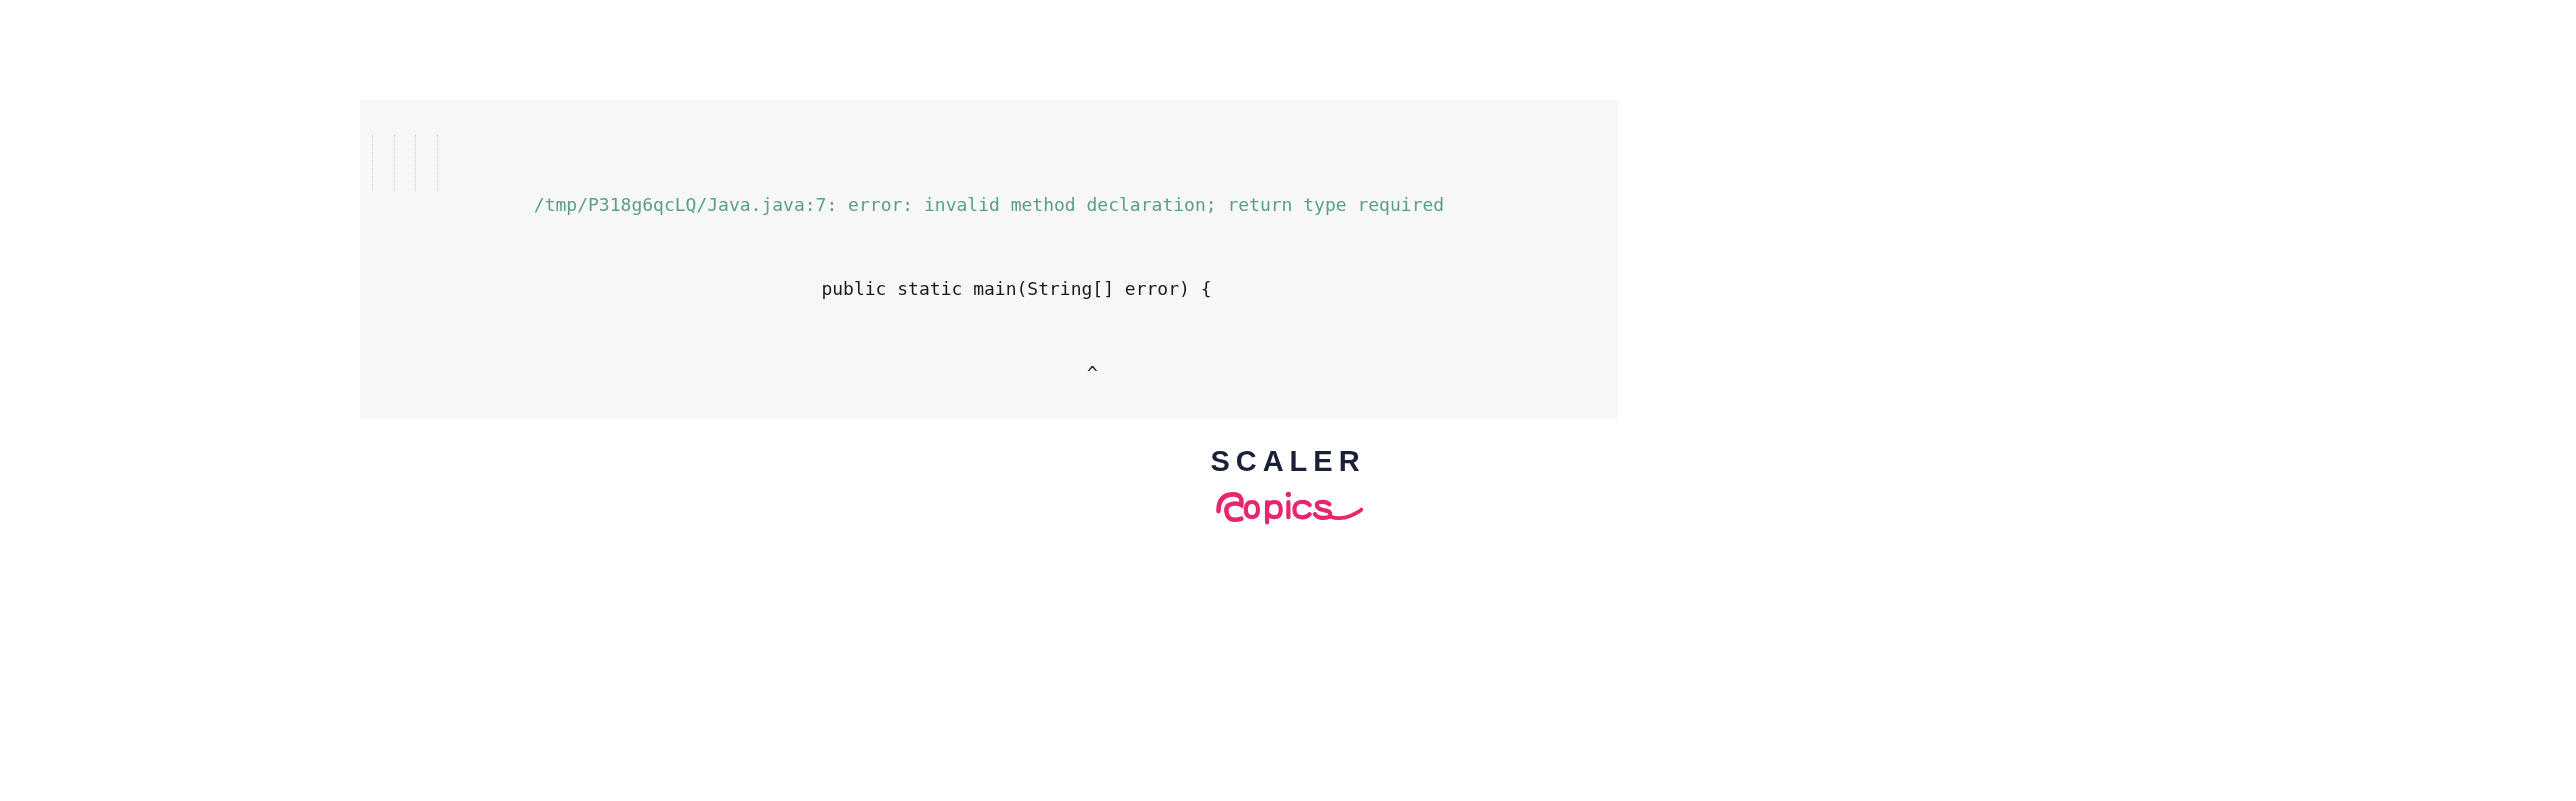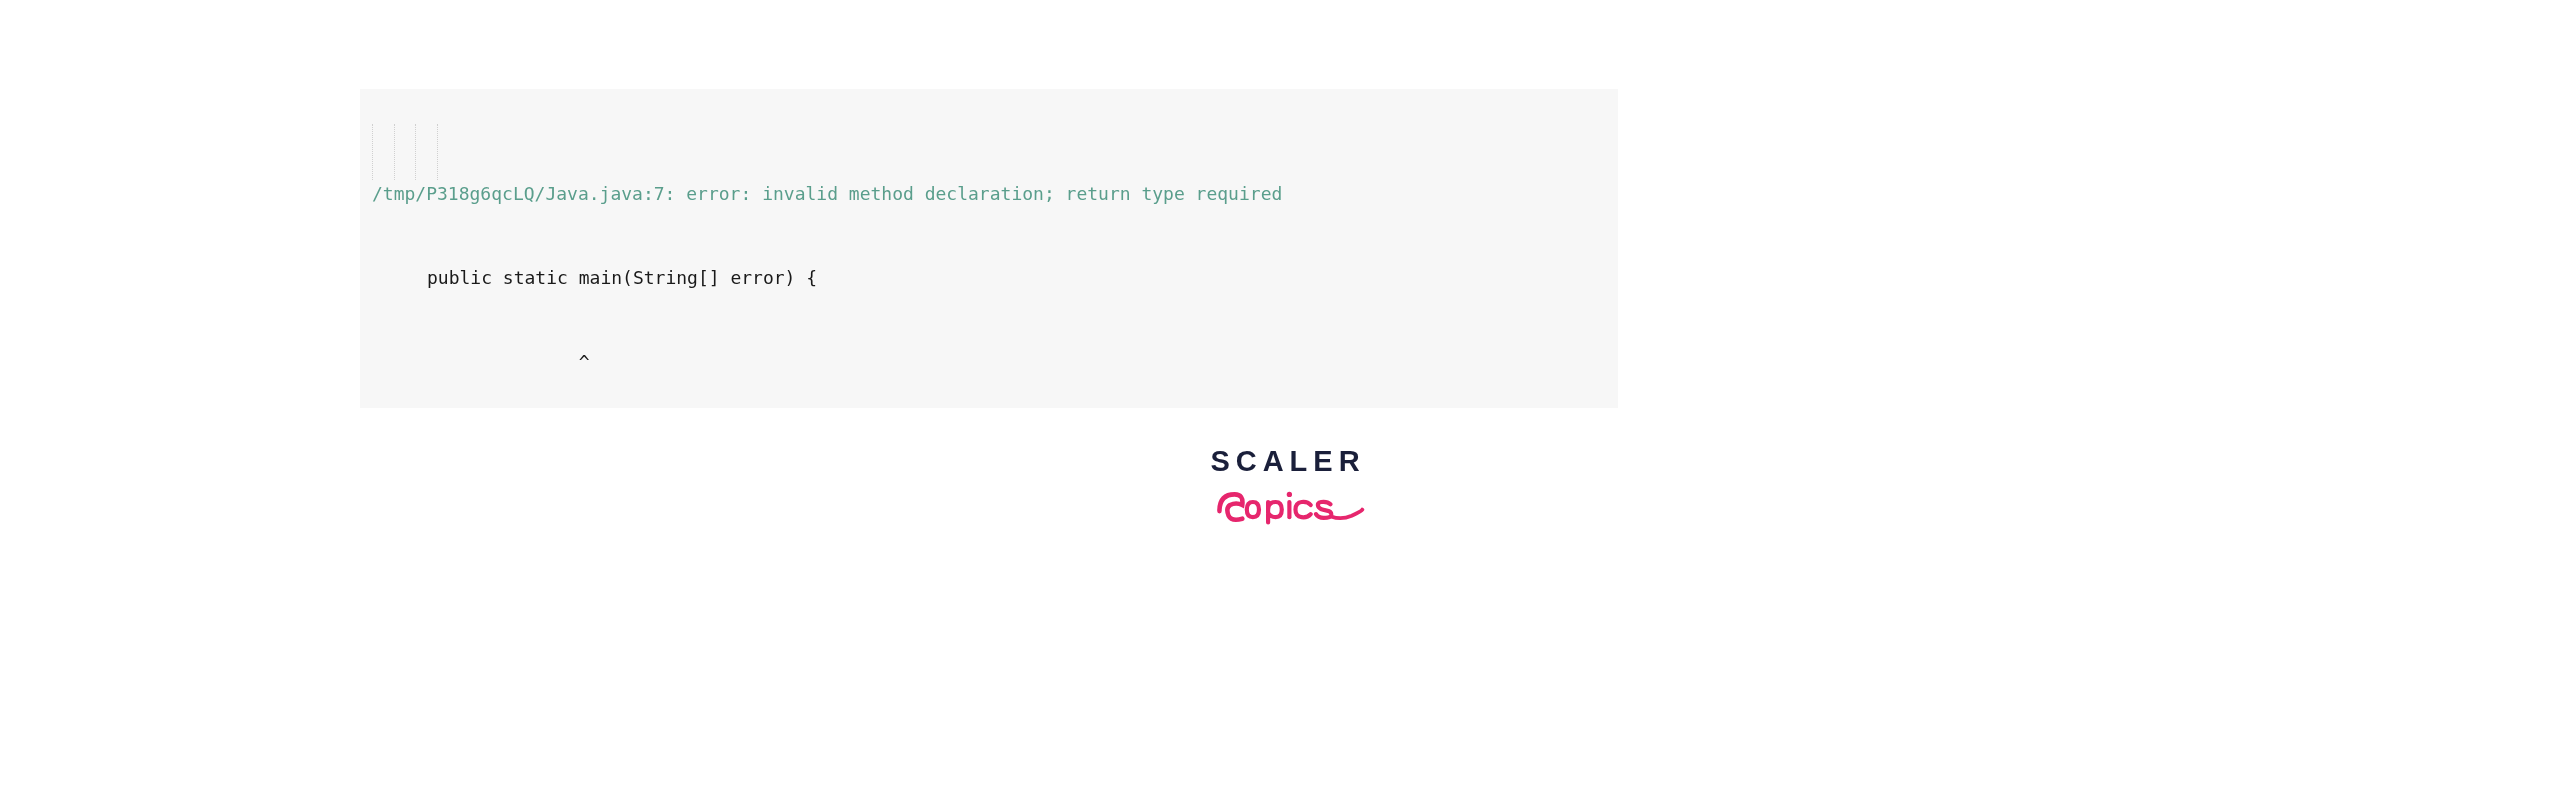--- a/index.html
+++ b/index.html
@@ -12,27 +12,28 @@
       width: 2576px;
       height: 802px;
       background: #ffffff;
       font-family: "SF Mono", "Consolas", "Monaco", monospace;
       position: relative;
     }
     
     .code-block {
       position: absolute;
       left: 360px;
-      top: 89px;
+      top: 100px;
       width: 1258px;
       background: #f7f7f7;
       padding: 7.6px 12px 4.5px 12px;
       font-size: 18px;
       line-height: 1.55;
       white-space: pre;
+      text-align: center;
     }
     
     .error-line {
       color: #5a9e8c;
     }
     
     .code-line {
       color: #1a1a1a;
       padding-left: 55px;
       position: relative;
@@ -58,21 +59,21 @@
       width: 0.8px;
       height: 100%;
       border-left: 0.8px dotted #d0d0d0;
     }
     
     .logo-container {
       position: absolute;
       left: 50%;
       top: 447px;
       transform: translateX(-50%);
-      text-align: right;
+      text-align: center;
     }
     
     .logo-scaler {
       font-family: "Arial Black", "Helvetica", sans-serif;
       font-weight: 900;
       font-size: 29px;
       letter-spacing: 6px;
       color: #1a1f3a;
       line-height: 1;
     }

